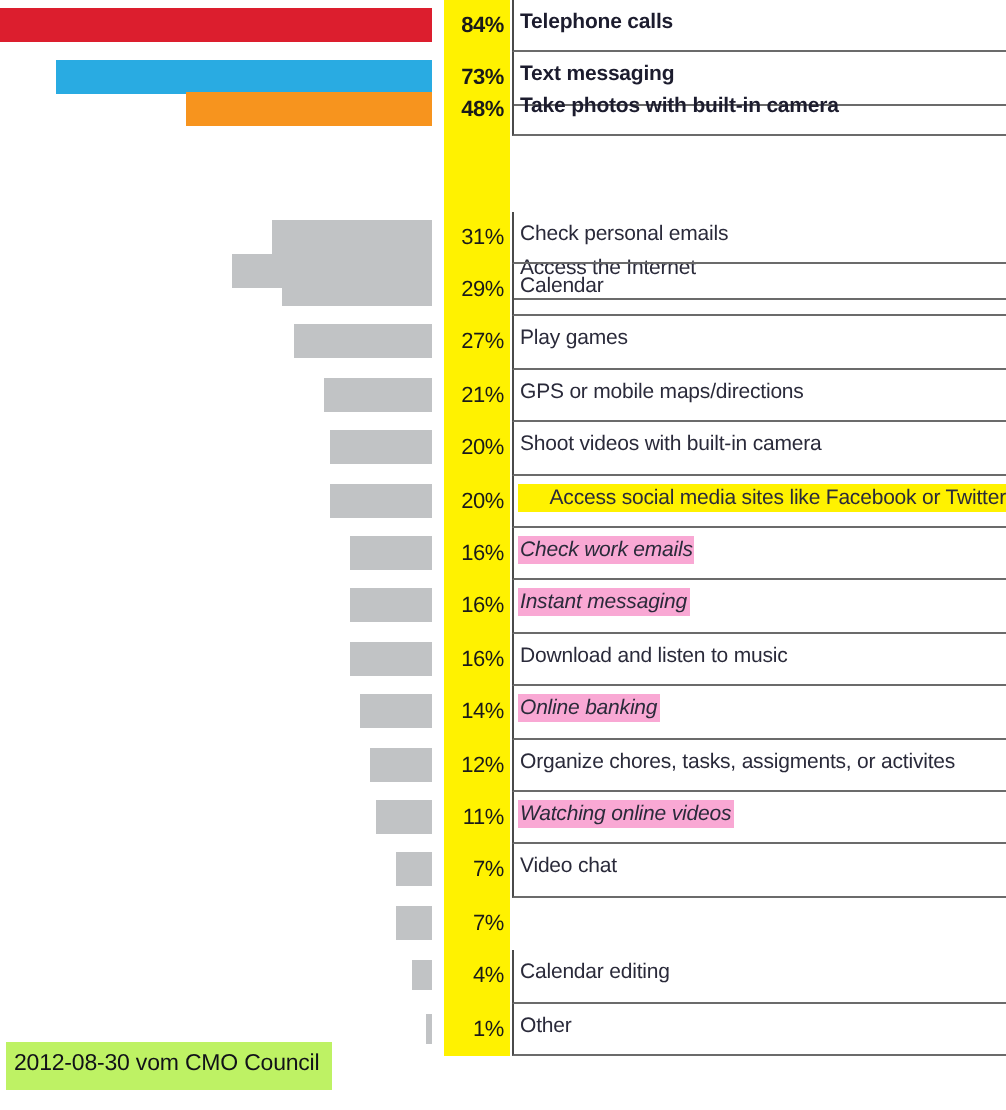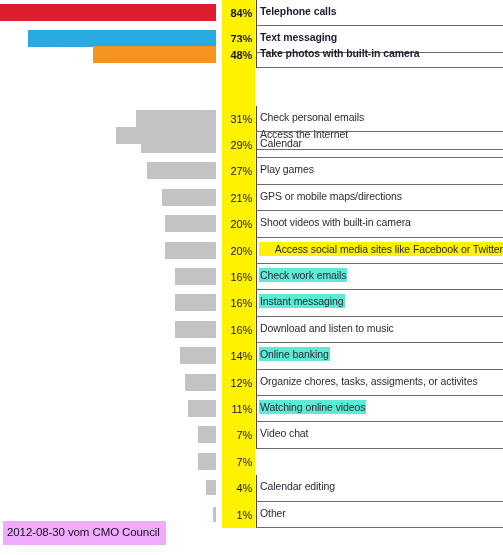--- a/index.html
+++ b/index.html
@@ -86,21 +86,22 @@
     white-space: nowrap;
     padding: 0 1px;
     letter-spacing: -0.1px;
     text-align: right;
   }
   .label-text.strong {
     font-weight: bold;
     color: #1c1c2e;
   }
   .label-text.hl {
-    background: #5eead4;
+    background: #f9a8d4;
+    font-style: italic;
   }
   .label-text.hl-full {
     display: block;
     width: 243px;
     background: #FFF200;
   }
 
   
   #pct-strip {
     position: absolute;
@@ -109,21 +110,21 @@
     width: 33px;
     height: 528px;
     background: #FFF200;
   }
 
   
   #credit {
     position: absolute;
     left: 3px;
     top: 521px;
-    background: #f0abfc;
+    background: #bef264;
     color: #111118;
     font-size: 11.5px;
     line-height: 15px;
     padding: 4px 6px 5px 4px;
     white-space: nowrap;
     letter-spacing: -0.1px;
   }
 </style>
 </head>
 <body>

